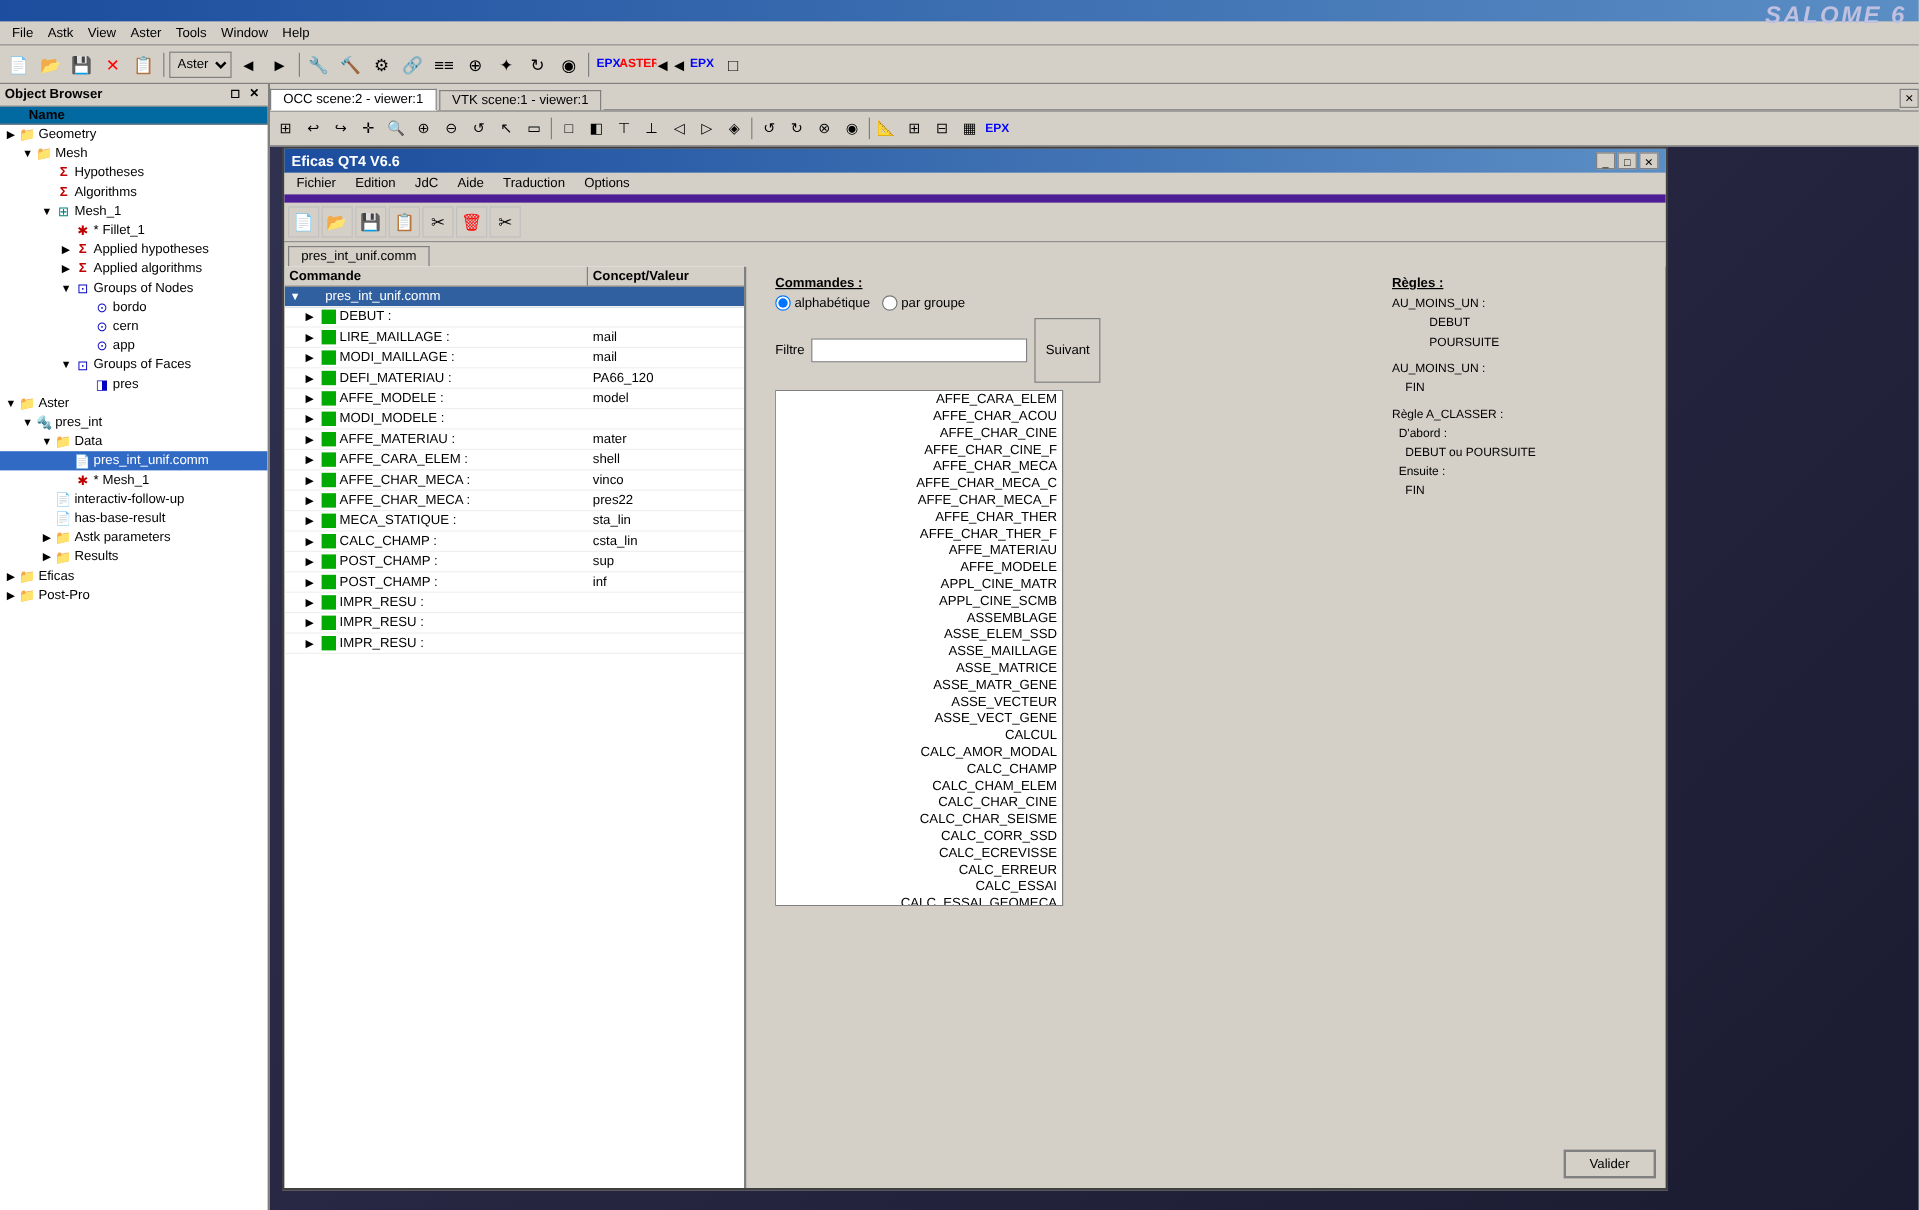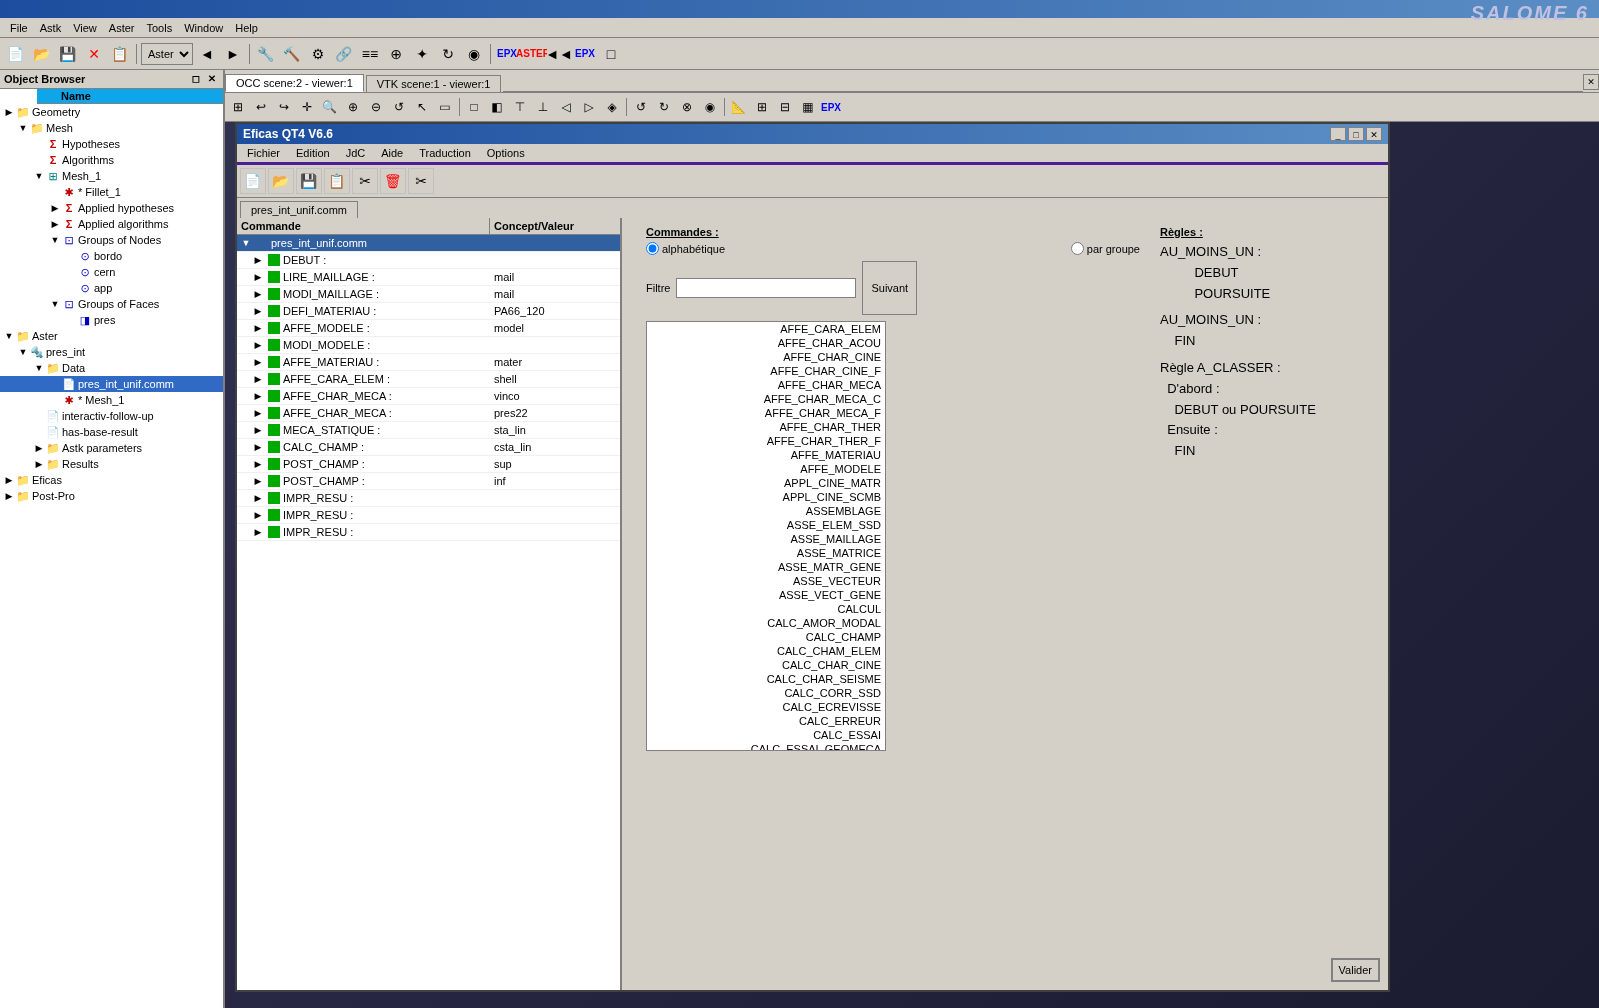--- a/index.html
+++ b/index.html
@@ -156,21 +156,21 @@
       display: flex;
       justify-content: space-between;
       align-items: center;
     }
     .eficas-titlebar-buttons { display: flex; gap: 2px; }
     .title-btn { width: 16px; height: 14px; background: #d4d0c8; border: 1px solid #808080; cursor: pointer; font-size: 9px; text-align: center; line-height: 14px; }
 
     .eficas-menubar {
       display: flex;
       background: #d4d0c8;
-      border-bottom: 3px solid #4c1d95;
+      border-bottom: 7px solid #4c1d95;
       padding: 1px 2px;
     }
     .eficas-menu-item {
       padding: 2px 8px;
       cursor: pointer;
       font-size: 11px;
     }
 
     .eficas-toolbar {
       display: flex;
@@ -259,21 +259,21 @@
       text-decoration: underline;
       margin-bottom: 4px;
     }
     .regles-label {
       font-weight: bold;
       font-size: 11px;
       text-decoration: underline;
       margin-bottom: 4px;
     }
 
-    .radio-group { display: flex; gap: 10px; align-items: center; margin-bottom: 6px; justify-content: space-between; }
+    .radio-group { display: flex; gap: 10px; align-items: center; margin-bottom: 6px; }
     .radio-item { display: flex; align-items: center; gap: 3px; cursor: pointer; }
 
     .filtre-row { display: flex; align-items: center; gap: 6px; margin-bottom: 6px; }
     .filtre-label { font-size: 11px; }
     .filtre-input {
       width: 180px; height: 20px;
       border: 1px solid #808080;
       font-size: 11px;
       padding: 1px 3px;
     }
@@ -293,27 +293,27 @@
       font-size: 11px;
     }
     .cmd-list-item {
       padding: 1px 4px;
       cursor: pointer;
       white-space: nowrap;
     }
 
     .regles-section {
       flex: 1;
-      font-size: 13px;
+      font-size: 10px;
       line-height: 1.6;
     }
 
     .valider-btn {
       align-self: flex-end;
-      padding: 4px 6px;
+      padding: 4px 20px;
       background: #d4d0c8;
       border: 2px solid #808080;
       cursor: pointer;
       font-size: 11px;
       margin-top: auto;
     }
 
     
     ::-webkit-scrollbar { width: 12px; height: 12px; }
     ::-webkit-scrollbar-track { background: #d4d0c8; }
@@ -395,21 +395,21 @@
 <div class="main-layout">
 
   <div class="object-browser">
     <div class="browser-header">
       <span>Object Browser</span>
       <div class="browser-header-icons">
         <span class="browser-header-icon">◻</span>
         <span class="browser-header-icon">✕</span>
       </div>
     </div>
-    <div style="background:#0ea5e9; border-bottom:1px solid #808080; padding:1px 4px; font-weight:bold; font-size:11px; display:flex; align-items:flex-end; gap:4px;margin-left:37px;">
+    <div style="background:#0369a1; border-bottom:1px solid #808080; padding:1px 4px; font-weight:bold; font-size:11px; display:flex; align-items:flex-end; gap:4px;">
       <span style="width:16px;"></span>
       <span>Name</span>
     </div>
     <div class="browser-content">
 
       <div class="tree-node" style="padding-left:2px;">
         <span class="tree-toggle">▶</span>
         <span class="tree-icon icon-yellow">📁</span>
         <span>Geometry</span>
       </div>

